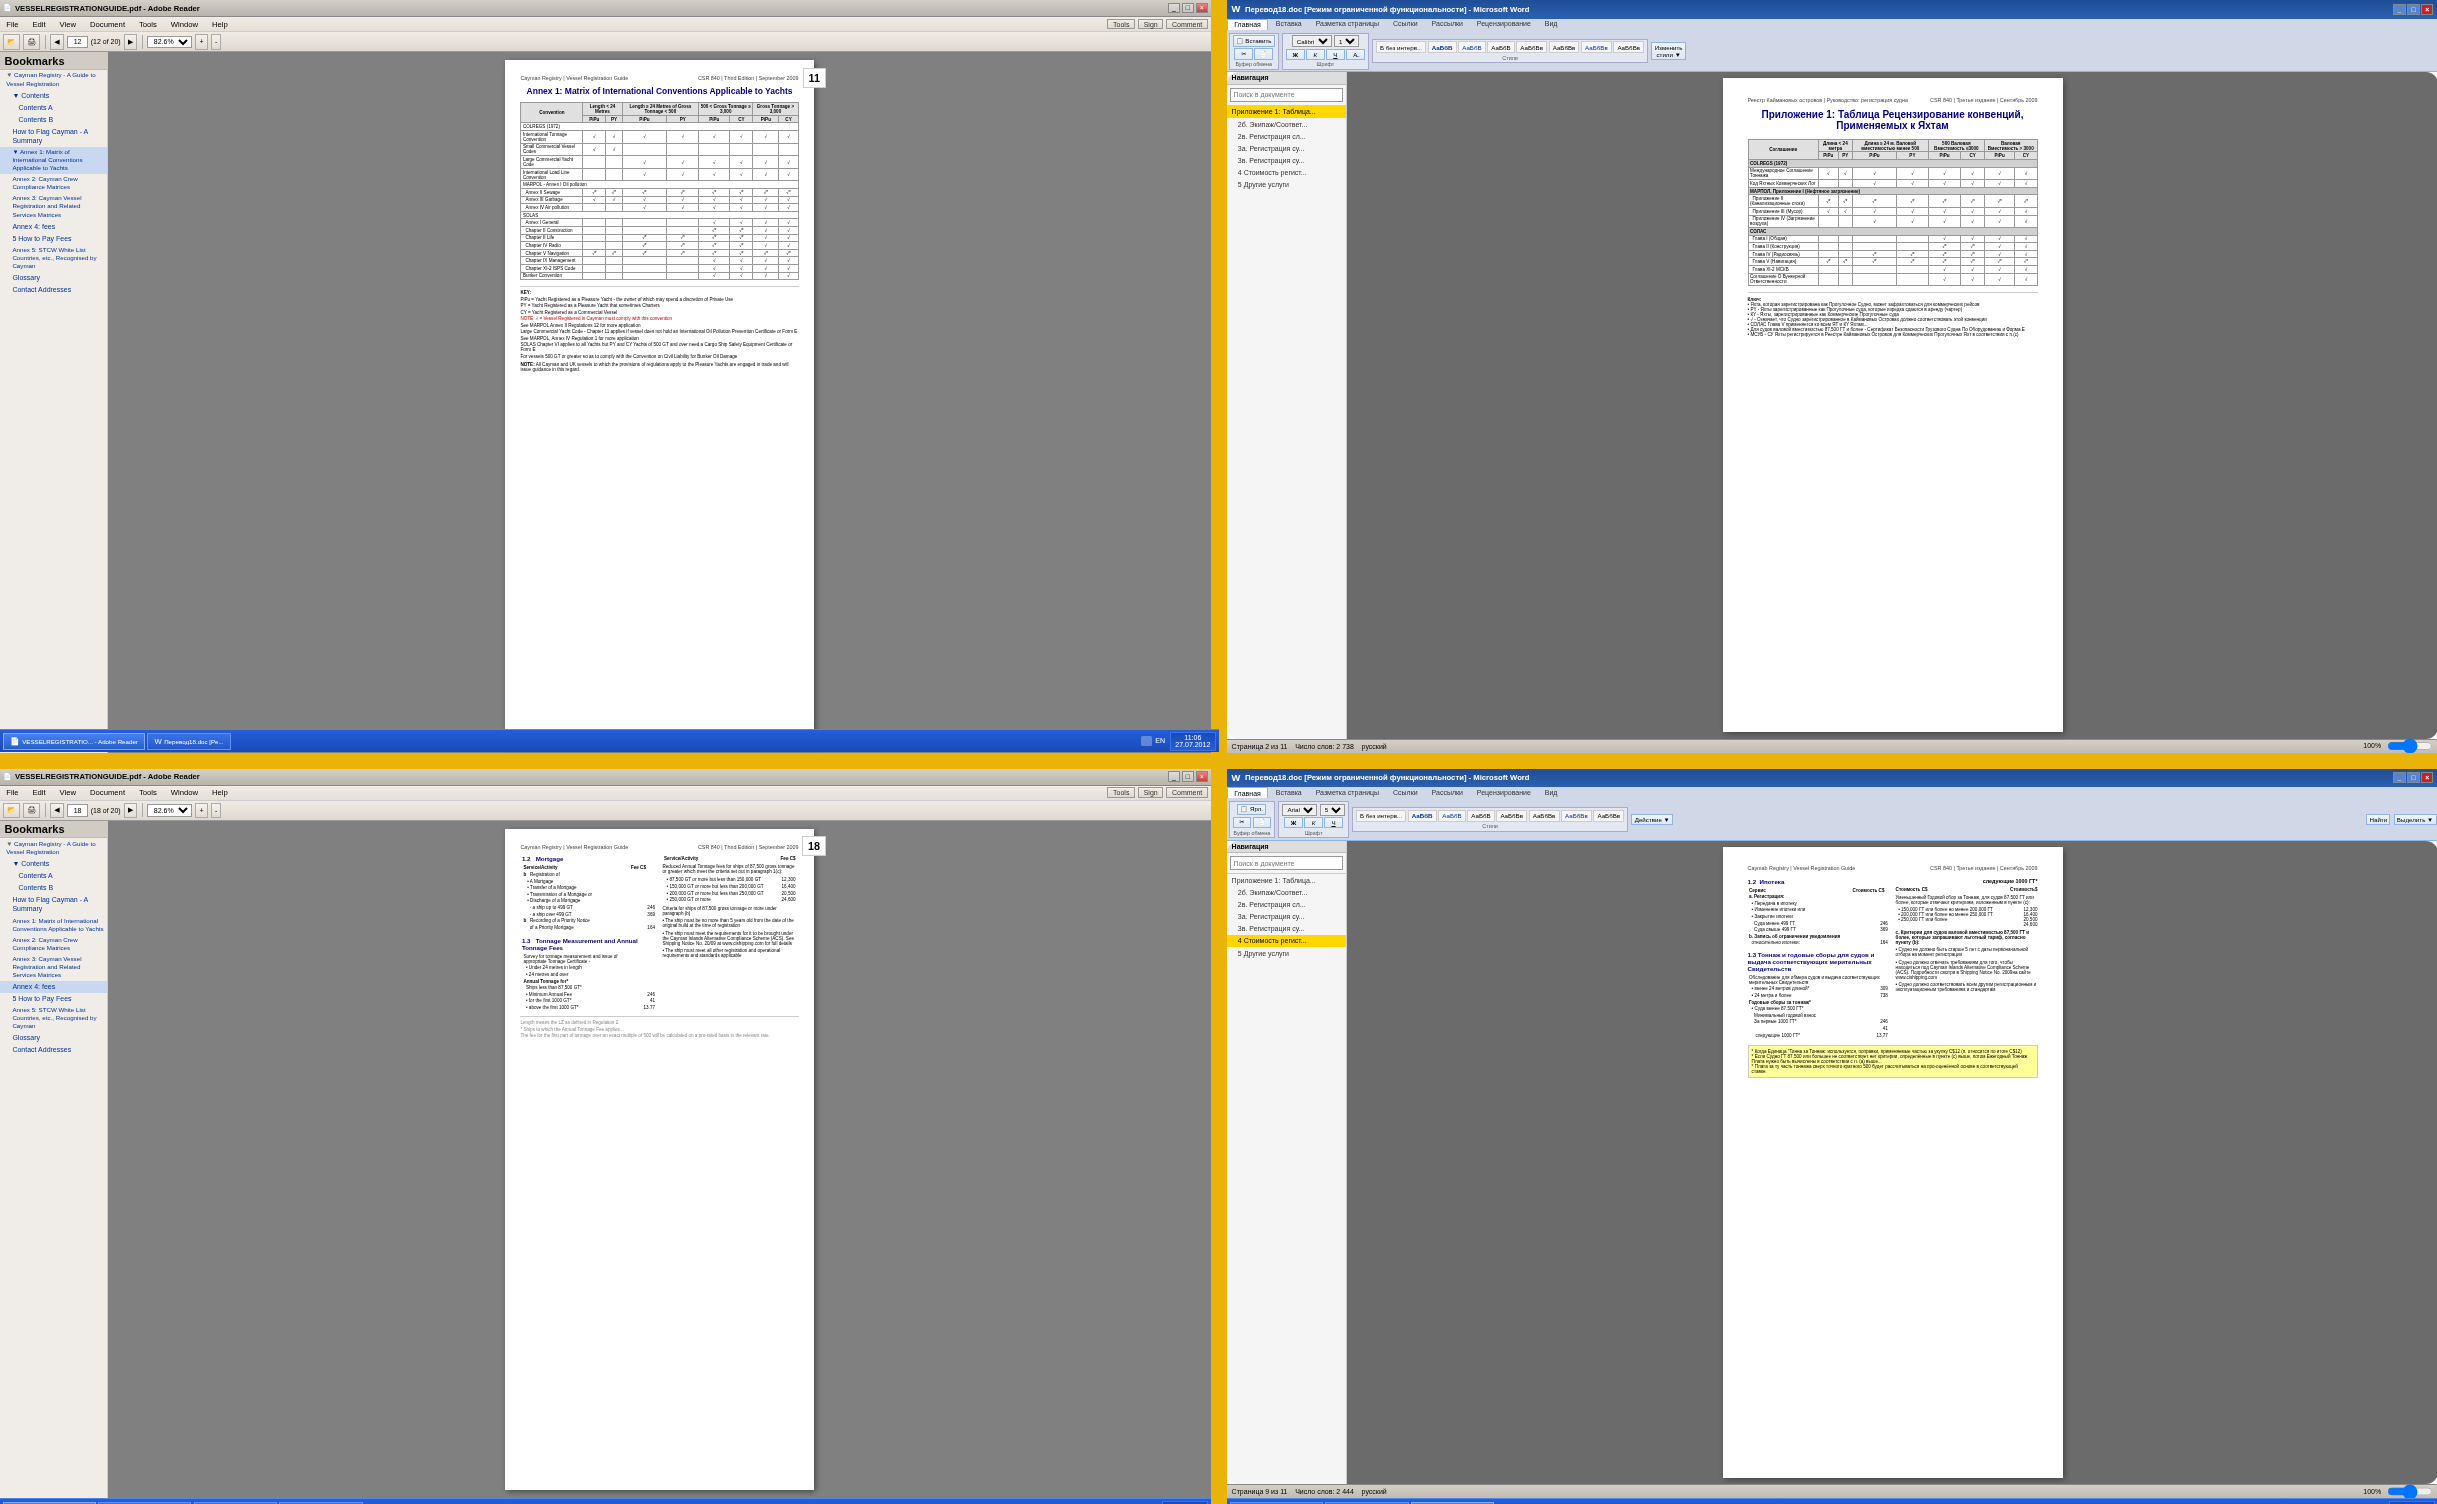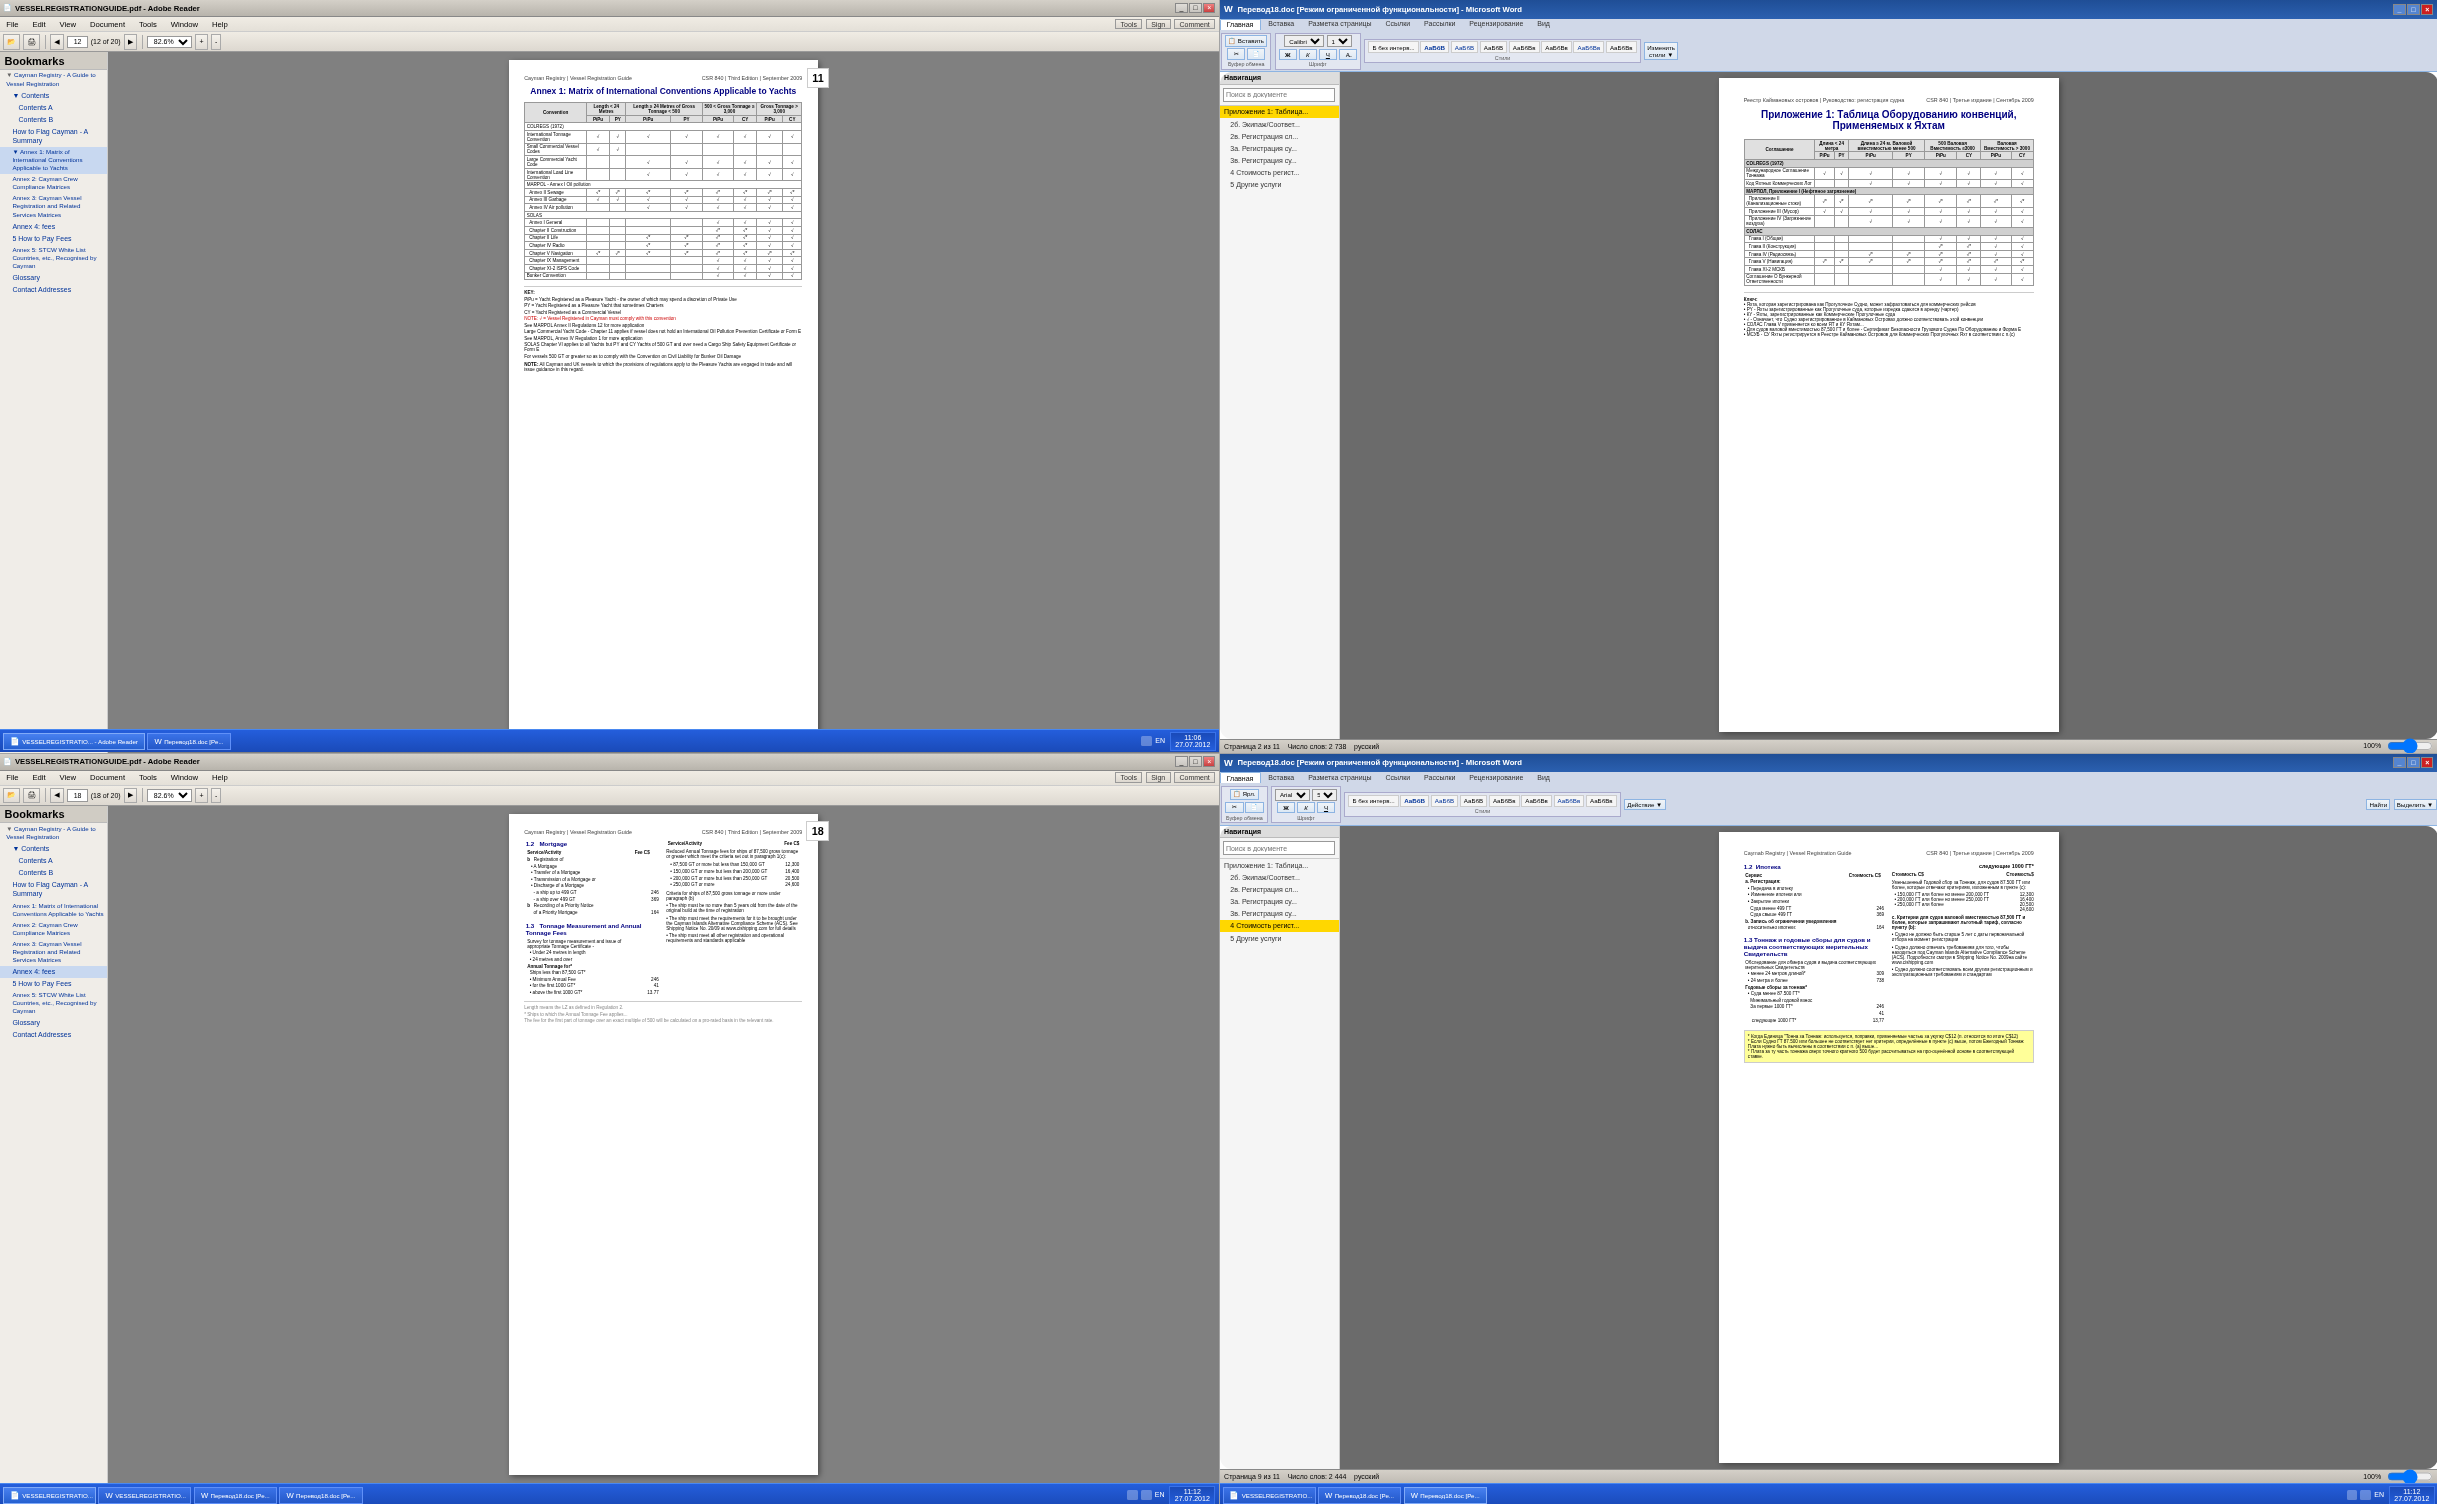--- a/index.html
+++ b/index.html
@@ -514,22 +514,22 @@
       margin-bottom: 2.3px;
     }
 
     
     .full-screen {
       display: grid;
       grid-template-columns: 1fr 1fr;
       grid-template-rows: 50% 50%;
       width: 2438px;
       height: 1505px;
-      background: #a3a3a3;
-      gap: 1px;
+      background: #eab308;
+      gap: 16px;
     }
 
     .quadrant {
       overflow: hidden;
       display: flex;
       flex-direction: column;
       background: #fff;
     }
 
     
@@ -922,21 +922,21 @@
         </div>
       </div>
 
       <div class="word-doc">
         <div class="word-page">
           <div class="word-page-header">
             <span>Реестр Каймановых островов | Руководство: регистрация судна</span>
             <span>CSR 840 | Третье издание | Сентябрь 2009</span>
           </div>
 
-          <div class="word-title">Приложение 1: Таблица Оборудованию конвенций, Применяемых к Яхтам</div>
+          <div class="word-title">Приложение 1: Таблица Рецензирование конвенций, Применяемых к Яхтам</div>
 
           <table class="ru-table">
             <thead>
               <tr>
                 <th rowspan="2">Соглашение</th>
                 <th colspan="2">Длина &lt; 24 метра</th>
                 <th colspan="2">Длина ≥ 24 м. Валовой вместимостью менее 500</th>
                 <th colspan="2">500 Валовая Вместимость ≤3000</th>
                 <th colspan="2">Валовая Вместимость &gt; 3000</th>
               </tr>

